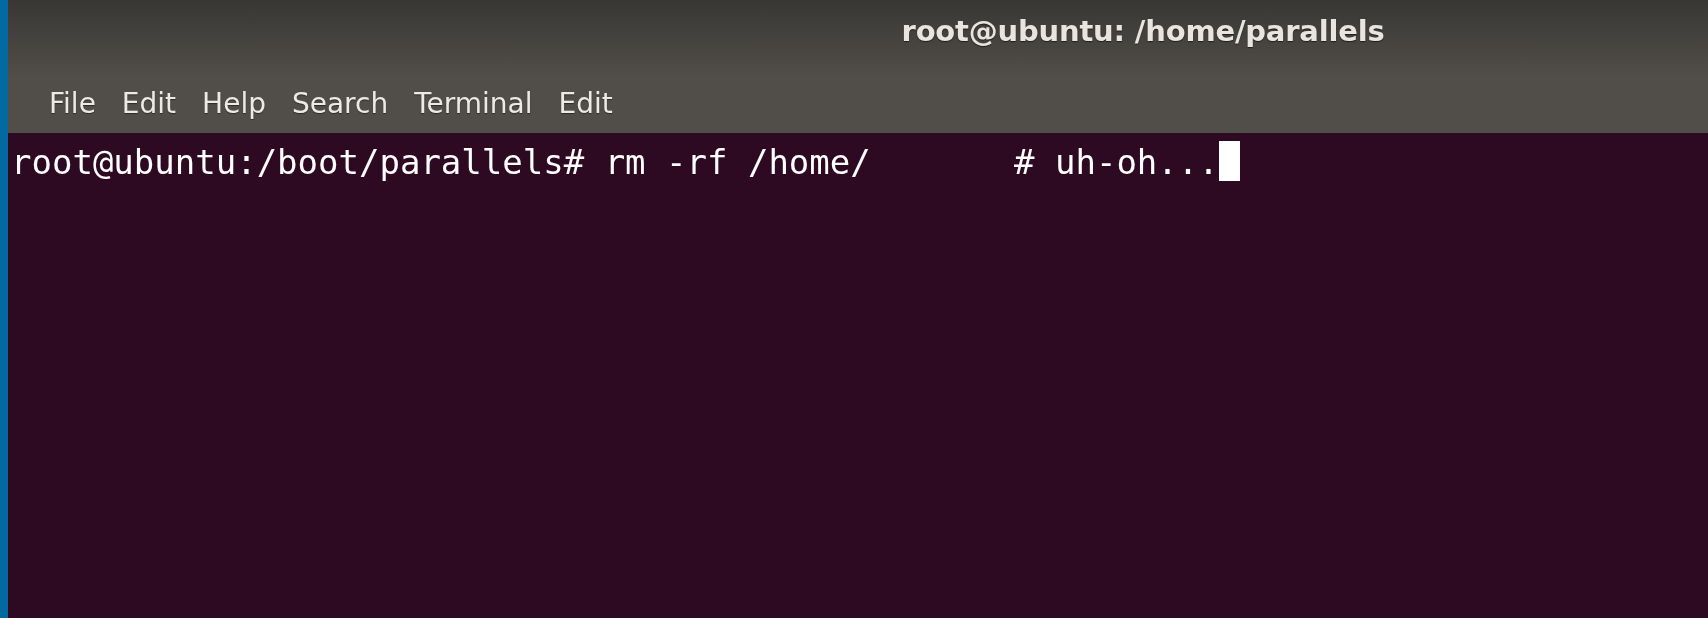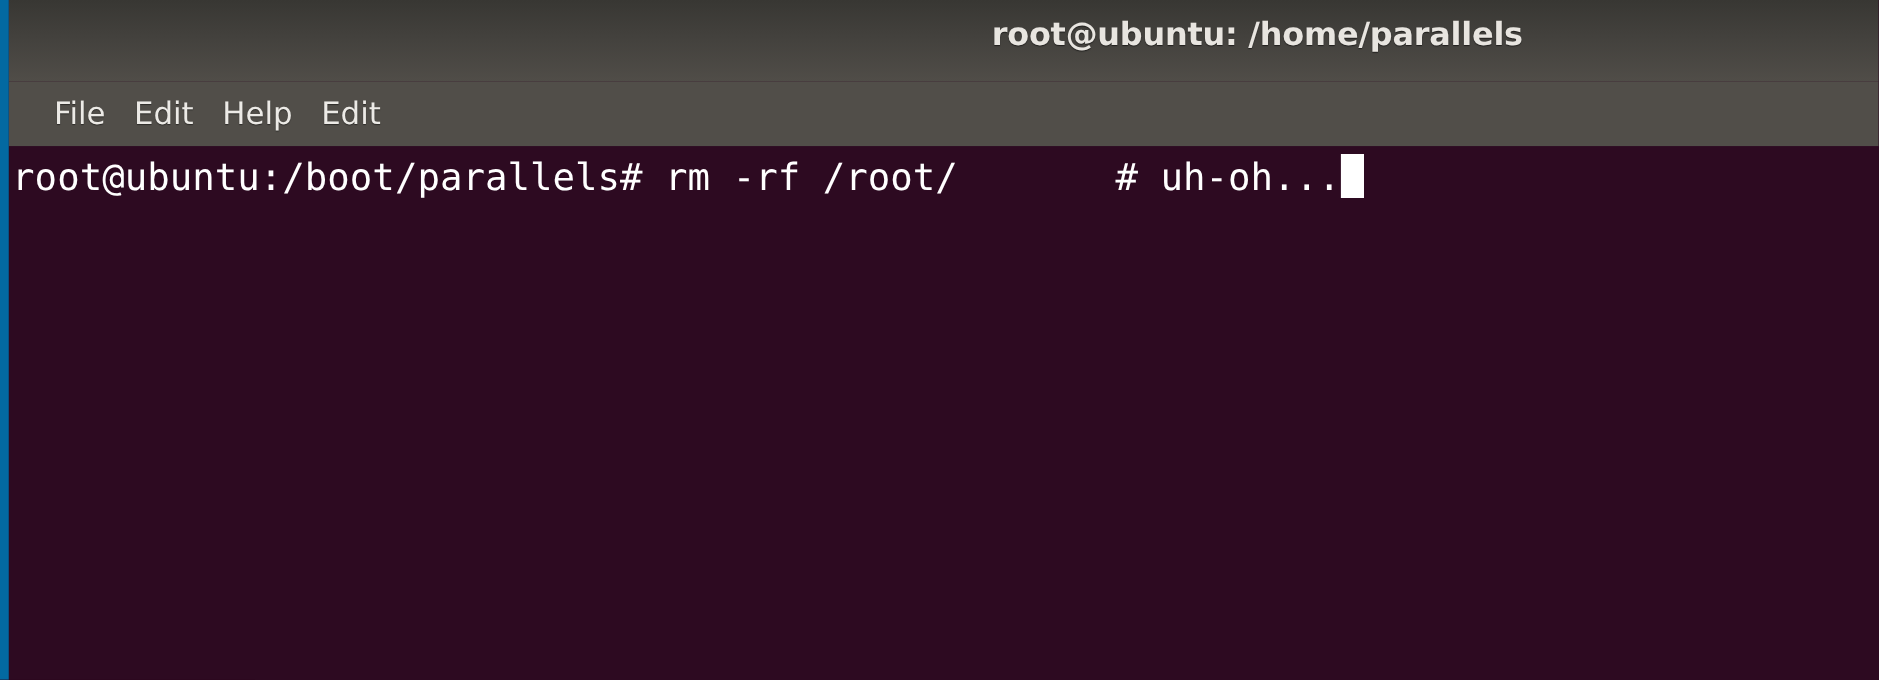--- a/index.html
+++ b/index.html
@@ -102,20 +102,22 @@
 <div id="window">
 
   <div id="titlebar">
     <div id="title-text">root@ubuntu: /home/parallels</div>
   </div>
 
   <div id="menubar">
     <div class="menu-item">File</div>
     <div class="menu-item">Edit</div>
     <div class="menu-item">Help</div>
+    <div class="menu-item">Search</div>
+    <div class="menu-item">Terminal</div>
     <div class="menu-item">Edit</div>
   </div>
 
   <div id="terminal">
-    <div id="term-line"><span class="seg">root@ubuntu:/boot/parallels#</span><span class="seg"> rm -rf /root/</span><span class="seg">       </span><span class="seg"># uh-oh...</span><span id="cursor"></span></div>
+    <div id="term-line"><span class="seg">root@ubuntu:/boot/parallels#</span><span class="seg"> rm -rf /home/</span><span class="seg">       </span><span class="seg"># uh-oh...</span><span id="cursor"></span></div>
   </div>
 
 </div>
 
 </body></html>

